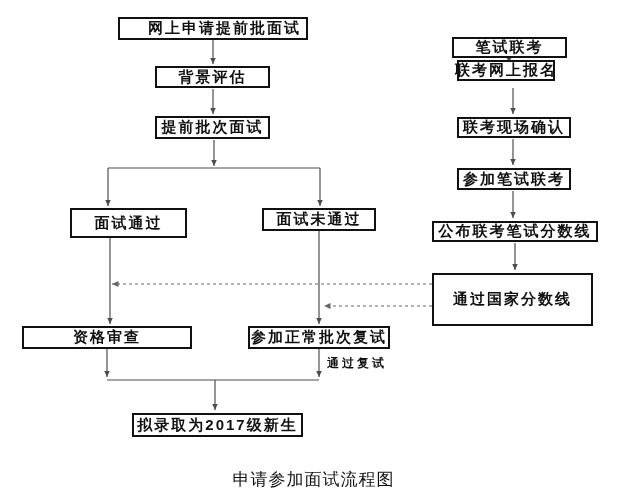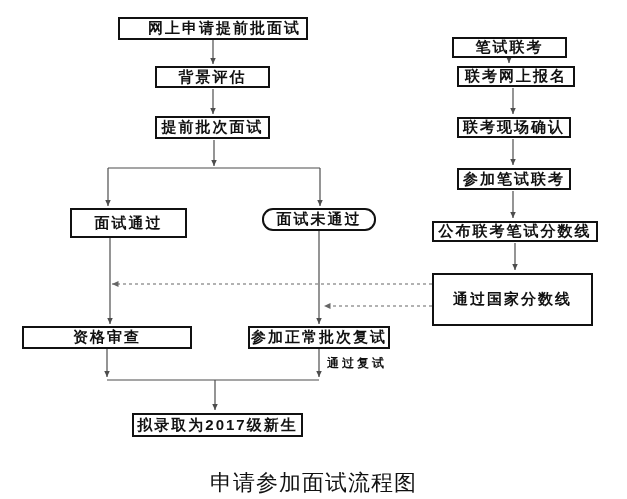--- a/index.html
+++ b/index.html
@@ -22,40 +22,40 @@
     display:flex;align-items:center;justify-content:center;
     font-weight:bold;font-size:15px;letter-spacing:2px;
     color:#111111;white-space:nowrap;
     z-index:2;
   }
   
   .n-online-apply        {left:118px;top:17px; width:190px;height:23px;padding-left:23px;}
   .n-background-eval     {left:155px;top:66px; width:115px;height:22px;}
   .n-early-interview     {left:155px;top:116px;width:115px;height:23px;}
   .n-interview-pass      {left:70px; top:208px;width:117px;height:30px;}
-  .n-interview-fail      {left:262px;top:208px;width:114px;height:23px;border-radius:11px;}
+  .n-interview-fail      {left:262px;top:208px;width:114px;height:23px;}
   .n-qualification-review{left:22px; top:326px;width:170px;height:23px;}
   .n-normal-retest       {left:248px;top:326px;width:142px;height:23px;}
   .n-admission           {left:132px;top:413px;width:171px;height:24px;}
   
   .n-written-exam        {left:452px;top:19px; width:115px;height:21px;margin-top:18px;}
-  .n-exam-register       {left:457px;top:66px; width:118px;height:21px;}
+  .n-exam-register       {left:457px;top:60px; width:98px;height:21px;}
   .n-exam-confirm        {left:457px;top:117px;width:114px;height:21px;}
   .n-take-exam           {left:457px;top:168px;width:114px;height:22px;}
   .n-score-line          {left:432px;top:221px;width:166px;height:21px;}
   .n-national-line       {left:432px;top:273px;width:161px;height:53px;}
 
   .edge-label{
     position:absolute;left:327px;top:355px;
     font-size:12px;letter-spacing:3px;font-weight:bold;color:#111111;
     z-index:2;white-space:nowrap;
   }
   .caption{
     position:absolute;left:0;top:468px;width:627px;
-    text-align:center;font-size:22px;letter-spacing:1px;color:#111111;
+    text-align:center;font-size:17px;letter-spacing:1px;color:#111111;
     z-index:2;white-space:nowrap;
   }
 </style>
 </head>
 <body>
 
 <div id="stage">
 
   <svg id="connectors" viewBox="0 0 627 499" xmlns="http://www.w3.org/2000/svg">
     <defs>

